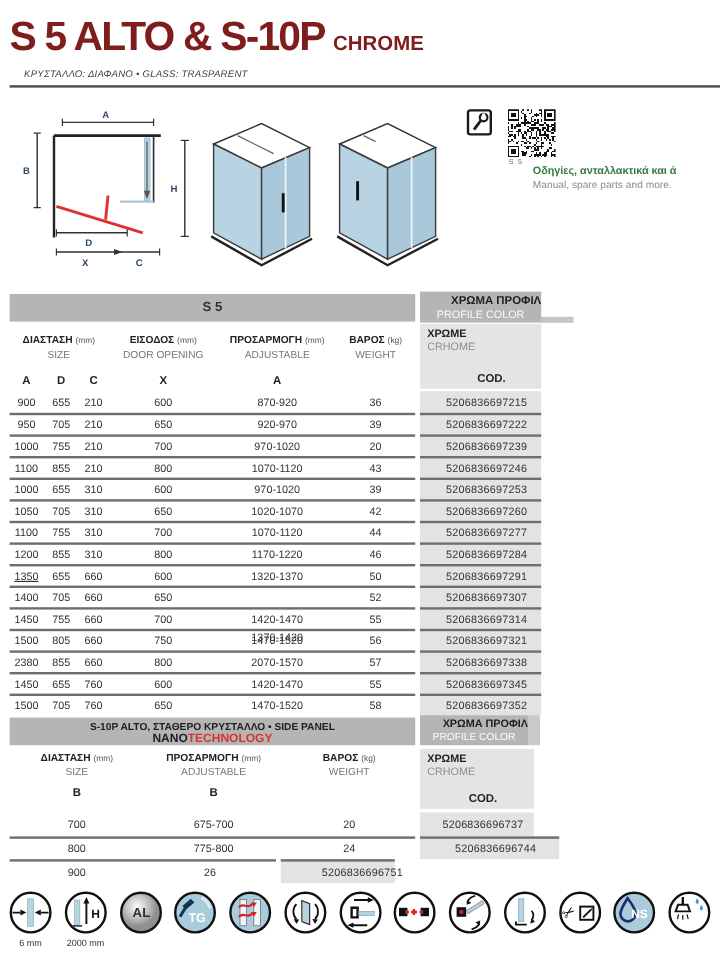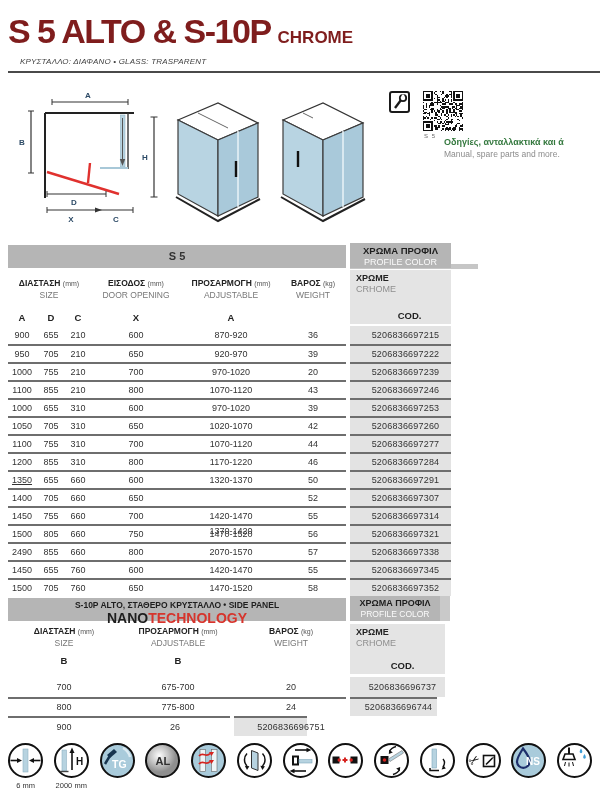--- a/index.html
+++ b/index.html
@@ -19,21 +19,21 @@
   .qr{position:absolute;left:423px;top:91px;}
   .qr-caption{position:absolute;left:424px;top:133px;font-size:6px;color:#666;letter-spacing:1px;}
   .manual-text{position:absolute;left:444px;top:89px;white-space:nowrap;margin-top:48px;}
   .manual-text .gr{font-size:9px;font-weight:bold;color:#35793f;}
   .manual-text .en{font-size:8.5px;color:#8c8c8c;margin-top:2px;}
   
   .band{position:absolute;background:#b5b5b5;}
   .band1{left:8px;top:245px;width:338px;height:23px;font-size:11px;font-weight:600;color:#333;
          text-align:center;line-height:23px;}
   .pbox{position:absolute;background:#b5b5b5;text-align:center;z-index:2;}
-  .pbox .pl1{font-size:9.5px;font-weight:bold;color:#1e1e1e;margin-top:2px;}
+  .pbox .pl1{font-size:9.5px;font-weight:bold;color:#1e1e1e;margin-top:2px;text-align:right;}
   .pbox .pl2{font-size:9px;color:#fbfbfb;margin-top:1px;}
   .pbox1{left:350px;top:243px;width:101px;height:25px;}
   .pbar1{position:absolute;left:350px;top:264px;width:128px;height:5px;background:#c6c6c6;z-index:1;}
   .chromebox{position:absolute;background:#e4e4e4;box-sizing:border-box;padding:3px 0 0 6px;}
   .chromebox1{left:350px;top:270px;width:101px;height:54px;}
   .chromebox .cl1{font-size:9px;font-weight:bold;color:#222;}
   .chromebox .cl2{font-size:9px;color:#8f8f8f;margin-top:1px;}
   .chromebox .codlbl{position:absolute;bottom:3px;left:0;width:100%;text-align:center;
                      padding-left:18px;box-sizing:border-box;font-size:9.5px;font-weight:bold;color:#222;}
   .headers{position:absolute;display:flex;}
@@ -52,21 +52,21 @@
   #t1rows .trow{height:18px;}
   #t2rows .trow{height:19.5px;}
   .trow-left{display:flex;box-sizing:border-box;}
   .tcell{display:flex;align-items:center;justify-content:center;font-size:9px;color:#333;}
   .trow-cod{margin-left:4px;background:#e3e3e3;display:flex;align-items:center;justify-content:center;
             font-size:9px;color:#333;letter-spacing:.2px;box-sizing:border-box;padding-left:10px;}
   .trow + .trow .trow-left,.trow + .trow .trow-cod{border-top:2px solid #6e6e6e;}
   
   .band2{left:8px;top:598px;width:338px;height:23px;text-align:center;}
   .band2 .b2l1{font-size:8.5px;font-weight:bold;color:#1e1e1e;padding-top:2px;}
-  .band2 .b2l2{font-size:14px;font-weight:bold;color:#1e1e1e;}
+  .band2 .b2l2{font-size:10px;font-weight:bold;color:#1e1e1e;}
   .band2 .red{color:#d6342c;}
   .pbox2{left:350px;top:596px;width:90px;height:25px;}
   .ptab2{position:absolute;left:440px;top:596px;width:10px;height:25px;background:#c9c9c9;}
   .headers2{left:8px;top:626px;}
   .chromebox2{left:350px;top:624px;width:95px;height:50px;}
   .chromebox2 .codlbl{padding-left:10px;}
   .subrow2{left:8px;top:655px;}
   
   .icons{position:absolute;left:3px;top:742px;width:594px;display:flex;justify-content:space-between;}
   .icon-slot{width:45px;display:flex;flex-direction:column;align-items:center;}
@@ -591,21 +591,21 @@
           <div class="tcell" style="width: 30px;">805</div>
           <div class="tcell" style="width: 24px;">660</div>
           <div class="tcell" style="width: 92px;">750</div>
           <div class="tcell" style="width: 98px;">1470-1520</div>
           <div class="tcell" style="width: 66px;">56</div>
         </div>
         <div class="trow-cod" style="width: 101px;">5206836697321</div>
       </div>
       <div class="trow">
         <div class="trow-left">
-          <div class="tcell" style="width: 28px;">2490</div>
+          <div class="tcell" style="width: 28px;">2380</div>
           <div class="tcell" style="width: 30px;">855</div>
           <div class="tcell" style="width: 24px;">660</div>
           <div class="tcell" style="width: 92px;">800</div>
           <div class="tcell" style="width: 98px;">2070-1570</div>
           <div class="tcell" style="width: 66px;">57</div>
         </div>
         <div class="trow-cod" style="width: 101px;">5206836697338</div>
       </div>
       <div class="trow">
         <div class="trow-left">
@@ -671,28 +671,28 @@
           <div class="tcell" style="width: 110px;">20</div>
         </div>
         <div class="trow-cod" style="width: 95px;">5206836696737</div>
       </div>
       <div class="trow">
         <div class="trow-left">
           <div class="tcell" style="width: 112px;">800</div>
           <div class="tcell" style="width: 116px;">775-800</div>
           <div class="tcell" style="width: 110px;">24</div>
         </div>
-        <div class="trow-cod" style="width: 87px;">5206836696744</div>
+        <div class="trow-cod" style="width: 116px;">5206836696744</div>
       </div>
       <div class="trow">
         <div class="trow-left">
           <div class="tcell" style="width: 112px;">900</div>
           <div class="tcell" style="width: 110px;">26</div>
         </div>
-        <div class="trow-cod" style="width: 73px; padding-left: 41px;">5206836696751</div>
+        <div class="trow-cod" style="width: 95px; padding-left: 41px;">5206836696751</div>
       </div>
     </div>
 
   <div class="icons">
     <div class="icon-slot">
       <svg width="37" height="37" viewBox="0 0 37 37">
         <circle cx="18.5" cy="18.5" r="16.5" fill="#fff" stroke="#111" stroke-width="2"></circle>
         <rect x="16" y="7" width="5" height="23" fill="#b7d3e0" stroke="#8fb3c4" stroke-width=".6"></rect>
         <line x1="3.5" y1="18.5" x2="10" y2="18.5" stroke="#111" stroke-width="1.6"></line>
         <polygon points="15,18.5 10,16 10,21" fill="#111"></polygon>
@@ -704,48 +704,48 @@
     <div class="icon-slot">
       <svg width="37" height="37" viewBox="0 0 37 37">
         <circle cx="18.5" cy="18.5" r="16.5" fill="#fff" stroke="#111" stroke-width="2"></circle>
         <rect x="9" y="8" width="4.5" height="21" fill="#b7d3e0" stroke="#8fb3c4" stroke-width=".6"></rect>
         <line x1="7" y1="29.5" x2="15.5" y2="29.5" stroke="#444" stroke-width="1.4"></line>
         <line x1="19" y1="28" x2="19" y2="10" stroke="#111" stroke-width="1.6"></line>
         <polygon points="19,5.5 16.5,11 21.5,11" fill="#111"></polygon>
         <text x="23" y="23" font-size="10" font-weight="bold" fill="#111">H</text>
       </svg>
       <div class="icon-label">2000 mm</div>
-    </div>
-    <div class="icon-slot">
-      <svg width="37" height="37" viewBox="0 0 37 37">
-        <circle cx="18.5" cy="18.5" r="16.5" fill="#a9cbdb" stroke="#111" stroke-width="2"></circle>
-        <path d="M24 6 a14 14 0 0 1 7 9" fill="none" stroke="#e8f2f7" stroke-width="2.5" opacity=".8"></path>
-        <polygon points="8,13 15,7 18,10 11,16" fill="#16344f"></polygon>
-        <line x1="12" y1="12" x2="6" y2="22" stroke="#16344f" stroke-width="2.5"></line>
-        <text x="13" y="26" font-size="10.5" font-weight="bold" fill="#fff">TG</text>
-      </svg>
-      <div class="icon-label"></div>
     </div>
     <div class="icon-slot">
       <svg width="37" height="37" viewBox="0 0 37 37">
         <defs>
             <radialGradient id="alg" cx="40%" cy="35%">
               <stop offset="0%" stop-color="#fdfdfd"></stop>
               <stop offset="55%" stop-color="#c4c4c4"></stop>
               <stop offset="100%" stop-color="#8f8f8f"></stop>
             </radialGradient>
           </defs>
         <circle cx="18.5" cy="18.5" r="16.5" fill="url(#alg)" stroke="#111" stroke-width="2"></circle>
         <text x="11.5" y="22.5" font-size="11" font-weight="bold" fill="#2f2f2f">AL</text>
       </svg>
       <div class="icon-label"></div>
     </div>
     <div class="icon-slot">
       <svg width="37" height="37" viewBox="0 0 37 37">
         <circle cx="18.5" cy="18.5" r="16.5" fill="#a9cbdb" stroke="#111" stroke-width="2"></circle>
+        <path d="M24 6 a14 14 0 0 1 7 9" fill="none" stroke="#e8f2f7" stroke-width="2.5" opacity=".8"></path>
+        <polygon points="8,13 15,7 18,10 11,16" fill="#16344f"></polygon>
+        <line x1="12" y1="12" x2="6" y2="22" stroke="#16344f" stroke-width="2.5"></line>
+        <text x="13" y="26" font-size="10.5" font-weight="bold" fill="#fff">TG</text>
+      </svg>
+      <div class="icon-label"></div>
+    </div>
+    <div class="icon-slot">
+      <svg width="37" height="37" viewBox="0 0 37 37">
+        <circle cx="18.5" cy="18.5" r="16.5" fill="#a9cbdb" stroke="#111" stroke-width="2"></circle>
         <rect x="10" y="7.5" width="5.5" height="22" fill="#eef4f7" stroke="#666" stroke-width=".6"></rect>
         <rect x="21.5" y="7.5" width="5.5" height="22" fill="#eef4f7" stroke="#666" stroke-width=".6"></rect>
         <path d="M9 14 C13 9.5 16 16 20 11.5" fill="none" stroke="#d6231f" stroke-width="1.8"></path>
         <polygon points="24,10 19,10 21.5,14" fill="#d6231f"></polygon>
         <path d="M9 22 C13 17.5 16 24 20 19.5" fill="none" stroke="#d6231f" stroke-width="1.8"></path>
         <polygon points="24,18 19,18 21.5,22" fill="#d6231f"></polygon>
       </svg>
       <div class="icon-label"></div>
     </div>
     <div class="icon-slot">

